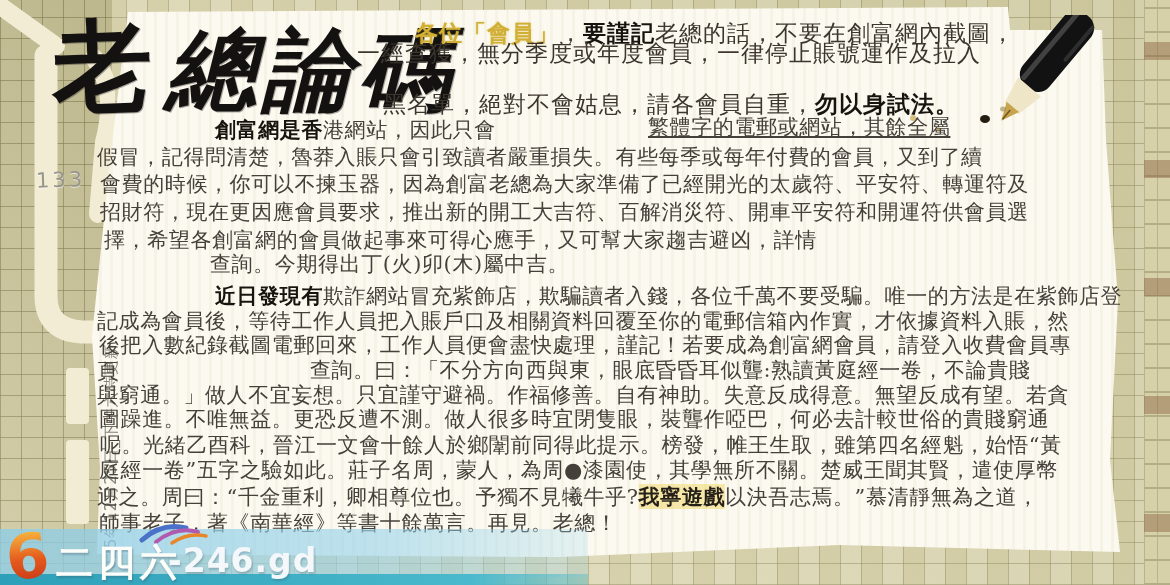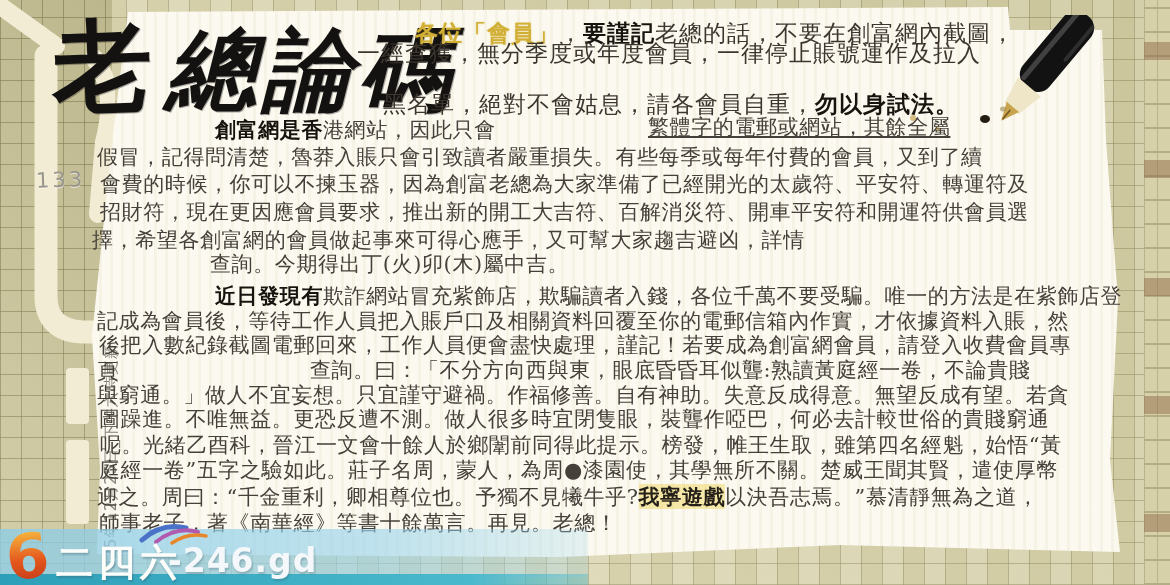--- a/index.html
+++ b/index.html
@@ -104,21 +104,21 @@
 
   <div class="ln notice" style="left:415px;top:18px;"><span class="sal">各位「會員」</span><span>，</span><span class="b">要謹記</span><span>老總的話，不要在創富網內截圖，</span></div>
   <div class="ln notice" style="left:357px;top:38px;">一經查獲，無分季度或年度會員，一律停止賬號運作及拉入</div>
   <div class="ln notice" style="left:383px;top:89px;"><span>黑名單，絕對不會姑息，請各會員自重，</span><span class="b">勿以身試法。</span></div>
 
   <div class="ln" style="left:215px;top:116px;"><span class="b">創富網是香</span><span>港網站，因此只會</span></div>
   <div class="ln" style="left:648px;top:113px;text-decoration:underline;">繁體字的電郵或網站，其餘全屬</div>
   <div class="ln" style="left:97px;top:143px;">假冒，記得問清楚，魯莽入賬只會引致讀者嚴重損失。有些每季或每年付費的會員，又到了續</div>
   <div class="ln" style="left:100px;top:170px;">會費的時候，你可以不揀玉器，因為創富老總為大家準備了已經開光的太歲符、平安符、轉運符及</div>
   <div class="ln" style="left:100px;top:198px;">招財符，現在更因應會員要求，推出新的開工大吉符、百解消災符、開車平安符和開運符供會員選</div>
-  <div class="ln" style="left:92px;top:226px;">擇，希望各創富網的會員做起事來可得心應手，又可幫大家趨吉避凶，詳情</div>
+  <div class="ln" style="left:104px;top:226px;">擇，希望各創富網的會員做起事來可得心應手，又可幫大家趨吉避凶，詳情</div>
   <div class="ln" style="left:210px;top:250px;">查詢。今期得出丁(火)卯(木)屬中吉。</div>
 
   <div class="ln" style="left:215px;top:282px;"><span class="b">近日發現有</span><span>欺詐網站冒充紫飾店，欺騙讀者入錢，各位千萬不要受騙。唯一的方法是在紫飾店登</span></div>
   <div class="ln" style="left:97px;top:307px;">記成為會員後，等待工作人員把入賬戶口及相關資料回覆至你的電郵信箱內作實，才依據資料入賬，然</div>
   <div class="ln" style="left:99px;top:331px;">後把入數紀錄截圖電郵回來，工作人員便會盡快處理，謹記！若要成為創富網會員，請登入收費會員專</div>
   <div class="ln" style="left:97px;top:357px;">頁</div>
   <div class="ln" style="left:310px;top:356px;">查詢。曰：「不分方向西與東，眼底昏昏耳似聾:熟讀黃庭經一卷，不論貴賤</div>
   <div class="ln" style="left:97px;top:381px;">與窮通。」做人不宜妄想。只宜謹守避禍。作福修善。自有神助。失意反成得意。無望反成有望。若貪</div>
   <div class="ln" style="left:99px;top:405px;">圖躁進。不唯無益。更恐反遭不測。做人很多時宜閉隻眼，裝聾作啞巴，何必去計較世俗的貴賤窮通</div>
   <div class="ln" style="left:100px;top:431px;">呢。光緒乙酉科，晉江一文會十餘人於鄉闈前同得此提示。榜發，帷王生取，雖第四名經魁，始悟“黃</div>

